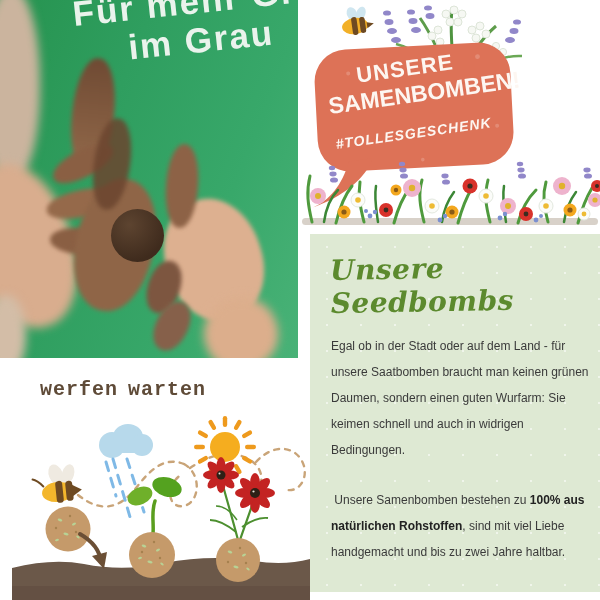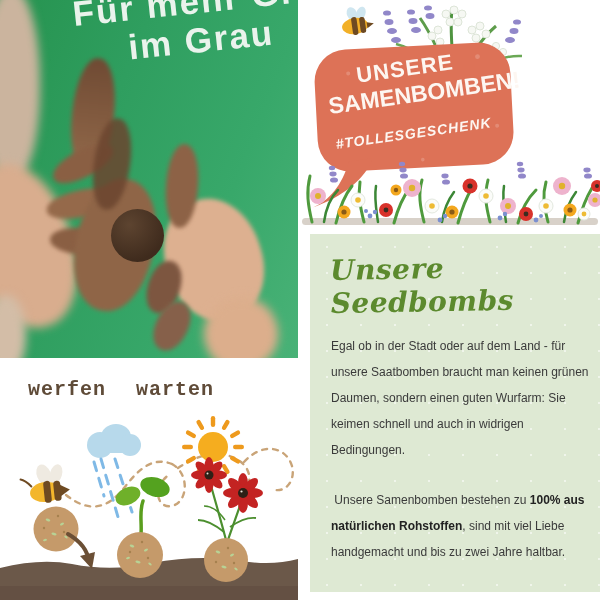--- a/index.html
+++ b/index.html
@@ -15,24 +15,24 @@
               letter-spacing:2px;transform:rotate(-6deg);white-space:nowrap;opacity:.96;}
   
   .bubble-panel{position:absolute;left:300px;top:0;width:300px;height:232px;}
   .bubble-panel svg{position:absolute;left:0;top:0;}
   .bubble-text{position:absolute;color:#fdf6f1;font-weight:700;text-align:center;
                transform:rotate(-8deg);white-space:nowrap;}
   .bt1{left:50px;top:56px;width:110px;font-size:22px;letter-spacing:1px;}
   .bt2{left:28px;top:82px;width:160px;font-size:23px;letter-spacing:0px;}
   .bt3{left:35px;top:126px;width:145px;font-size:14px;letter-spacing:1px;font-style:italic;}
   
-  .steps-panel{position:absolute;left:0;top:362px;width:298px;height:238px;text-align:right;}
+  .steps-panel{position:absolute;left:12px;top:362px;width:298px;height:238px;text-align:right;}
   .step-label{position:absolute;top:16px;font-family:"Liberation Mono","DejaVu Sans Mono",monospace;
               font-weight:700;font-size:20px;color:var(--step-text-brown);letter-spacing:1px;}
-  .sl1{left:28px;} .sl2{left:116px;margin-left:20px;} .sl3{left:210px;}
+  .sl1{left:28px;} .sl2{left:116px;} .sl3{left:210px;}
   .steps-panel svg{position:absolute;left:0;top:0;}
   
   .info-panel{position:absolute;left:310px;top:234px;width:290px;height:358px;
               background:var(--panel-bg);box-sizing:border-box;padding:20px 5px 0 21px;
               background-image:radial-gradient(rgba(255,255,255,.55) 1px,transparent 1.6px);
               background-size:34px 26px;}
   .info-heading{margin:0 0 13px 0;font-family:"DejaVu Serif","Liberation Serif",serif;
                 font-style:italic;font-weight:700;font-size:28px;color:var(--heading-green);
                 letter-spacing:.5px;transform:rotate(-1deg);transform-origin:left bottom;}
   .info-panel p{margin:0;font-size:12px;line-height:26px;color:var(--body-text);}

